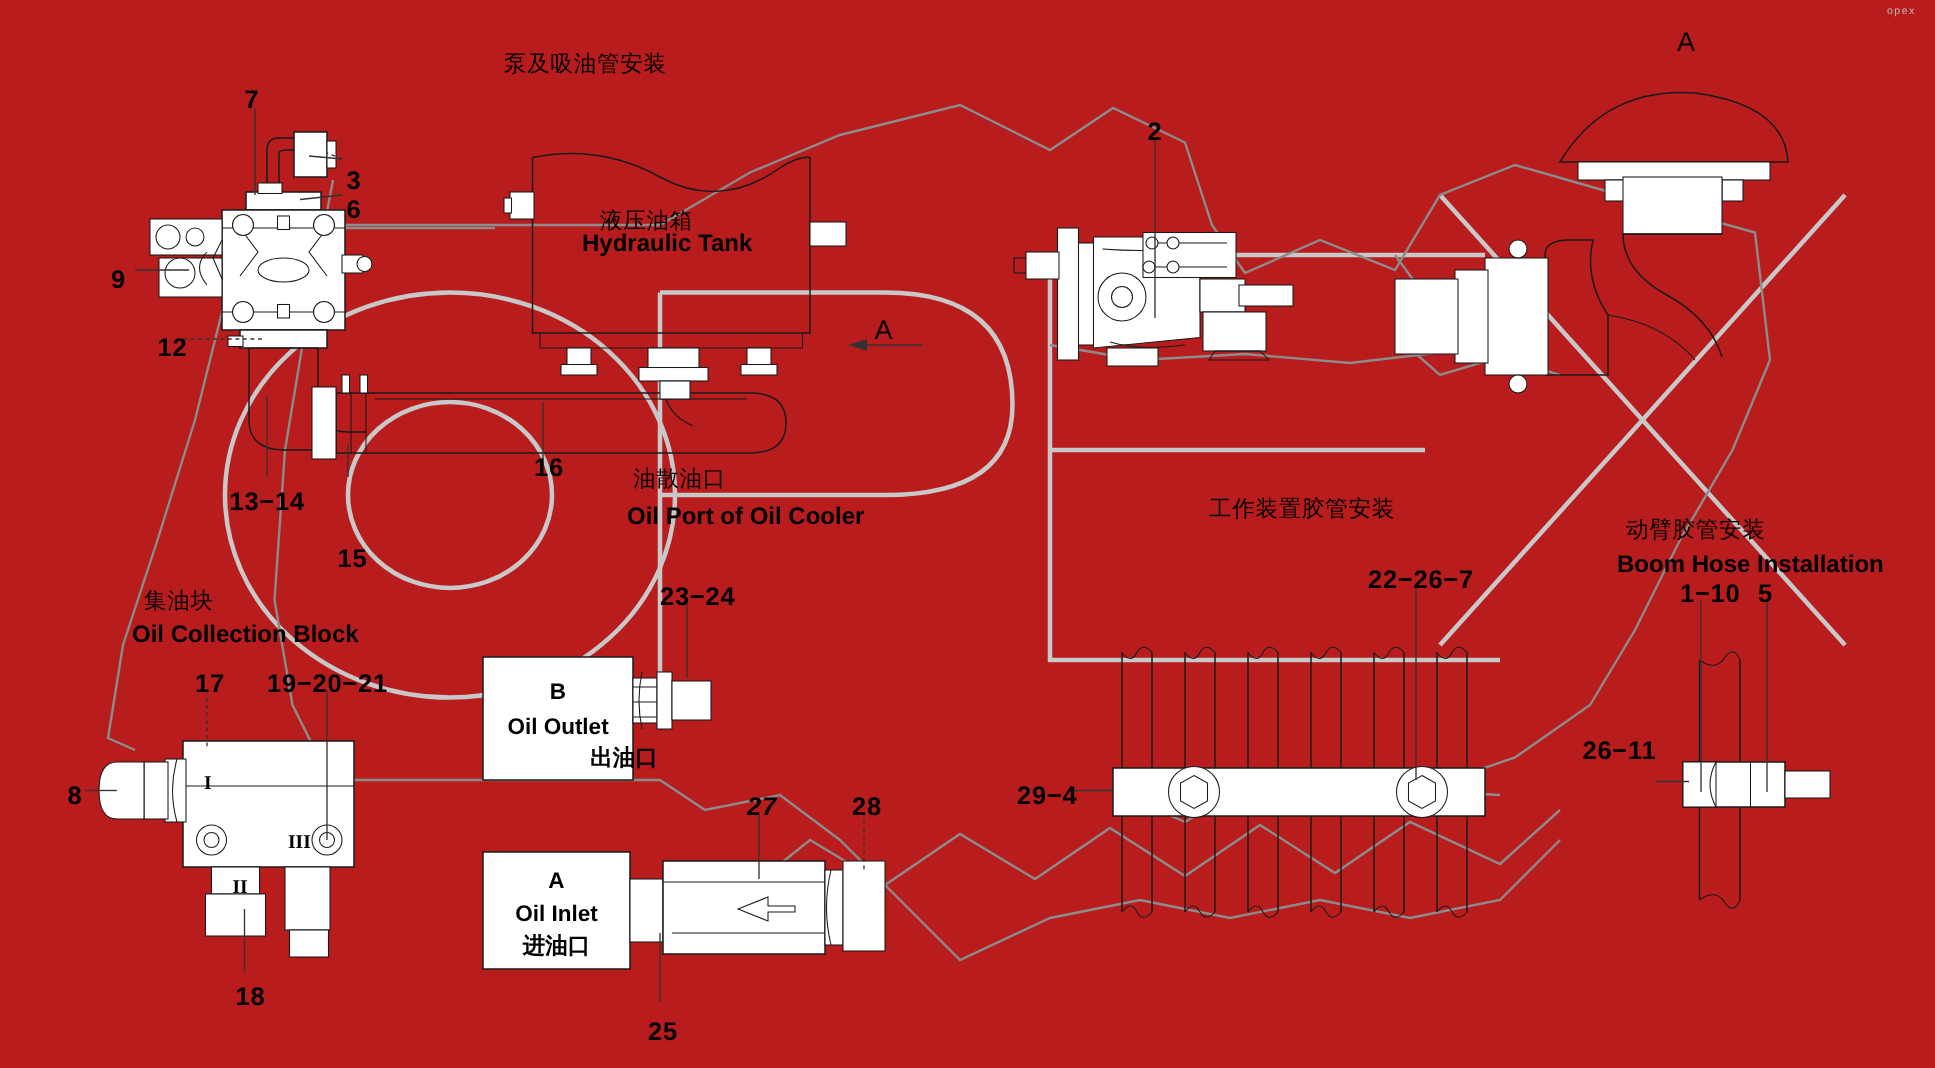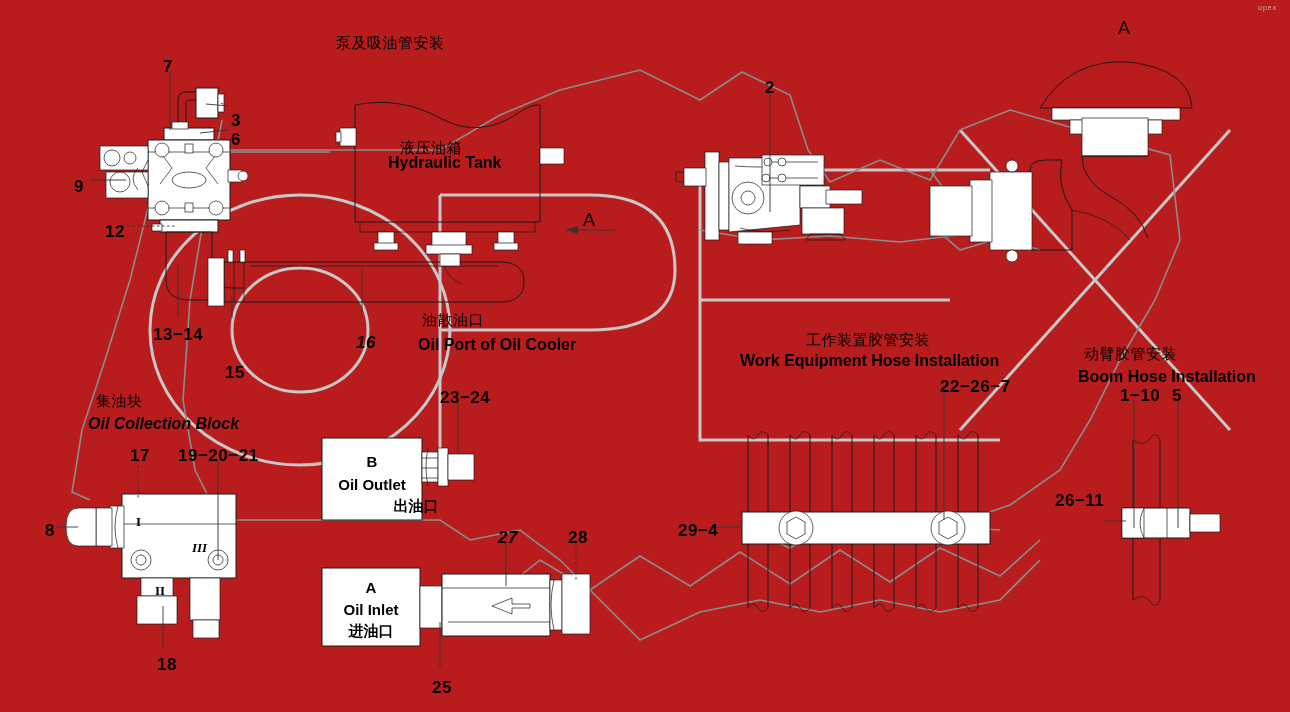--- a/index.html
+++ b/index.html
@@ -299,62 +299,61 @@
 
 <div class="lbl cn" style="left:336px;top:34px;">泵及吸油管安装</div>
 
 <div class="lbl cn" style="left:400px;top:139px;">液压油箱</div>
 <div class="lbl en" style="left:388px;top:154px;">Hydraulic Tank</div>
 
 <div class="lbl cn" style="left:422px;top:311px;">油散油口</div>
 <div class="lbl en" style="left:418px;top:336px;">Oil Port of Oil Cooler</div>
 
 <div class="lbl cn" style="left:806px;top:331px;text-align:center;">工作装置胶管安装</div>
-<div class="lbl en" style="left:740px;top:352px;">Work Equipment Hose Installation</div>
 
 <div class="lbl cn" style="left:1084px;top:345px;">动臂胶管安装</div>
 <div class="lbl en" style="left:1078px;top:368px;">Boom Hose Installation</div>
 
 <div class="lbl cn" style="left:96px;top:392px;">集油块</div>
-<div class="lbl en" style="left:88px;top:415px;font-style:italic;">Oil Collection Block</div>
+<div class="lbl en" style="left:88px;top:415px;">Oil Collection Block</div>
 
 <div class="lbl boxtxt" style="left:322px;top:452px;width:100px;">B</div>
 <div class="lbl boxtxt" style="left:322px;top:475px;width:100px;">Oil Outlet</div>
 <div class="lbl boxtxt" style="left:322px;top:496px;width:96px;margin-left:46px;">出油口</div>
 
 <div class="lbl boxtxt" style="left:322px;top:578px;width:98px;">A</div>
 <div class="lbl boxtxt" style="left:322px;top:600px;width:98px;">Oil Inlet</div>
 <div class="lbl boxtxt" style="left:322px;top:621px;width:98px;">进油口</div>
 
 <div class="lbl sec" style="left:1118px;top:18px;">A</div>
 <div class="lbl sec" style="left:583px;top:210px;">A</div>
 
 <div class="lbl rom" style="left:136px;top:514px;">I</div>
 <div class="lbl rom" style="left:155px;top:583px;">II</div>
-<div class="lbl rom" style="left:192px;top:540px;font-style:italic;">III</div>
+<div class="lbl rom" style="left:192px;top:553px;">III</div>
 
 <div id="callout-layer">
       <div class="lbl num" style="left: 163px; top: 57px;">7</div>
       <div class="lbl num" style="left: 231px; top: 111px;">3</div>
       <div class="lbl num" style="left: 231px; top: 130px;">6</div>
       <div class="lbl num" style="left: 74px; top: 177px;">9</div>
       <div class="lbl num" style="left: 105px; top: 222px;">12</div>
       <div class="lbl num" style="left: 153px; top: 325px; text-align: right;">13−14</div>
       <div class="lbl num" style="left: 225px; top: 325px; margin-top: 38px;">15</div>
-      <div class="lbl num" style="left: 356px; top: 333px; font-style: italic;">16</div>
+      <div class="lbl num" style="left: 356px; top: 302px;">16</div>
       <div class="lbl num" style="left: 130px; top: 446px;">17</div>
       <div class="lbl num" style="left: 178px; top: 446px;">19−20−21</div>
       <div class="lbl num" style="left: 45px; top: 521px;">8</div>
       <div class="lbl num" style="left: 157px; top: 655px;">18</div>
       <div class="lbl num" style="left: 440px; top: 388px;">23−24</div>
       <div class="lbl num" style="left: 498px; top: 528px; font-style: italic;">27</div>
       <div class="lbl num" style="left: 568px; top: 528px;">28</div>
       <div class="lbl num" style="left: 432px; top: 678px;">25</div>
       <div class="lbl num" style="left: 765px; top: 78px;">2</div>
-      <div class="lbl num" style="left: 912px; top: 377px; margin-left: 28px;">22−26−7</div>
+      <div class="lbl num" style="left: 912px; top: 377px;">22−26−7</div>
       <div class="lbl num" style="left: 678px; top: 521px;">29−4</div>
       <div class="lbl num" style="left: 1120px; top: 386px; text-align: center;">1−10</div>
       <div class="lbl num" style="left: 1172px; top: 386px;">5</div>
       <div class="lbl num" style="left: 1055px; top: 491px;">26−11</div>
     </div>
 
 <div class="lbl" style="left:1258px;top:4px;font-size:7px;color:#b9b9b9;letter-spacing:1px;">opex</div>
 
 </div>
 

